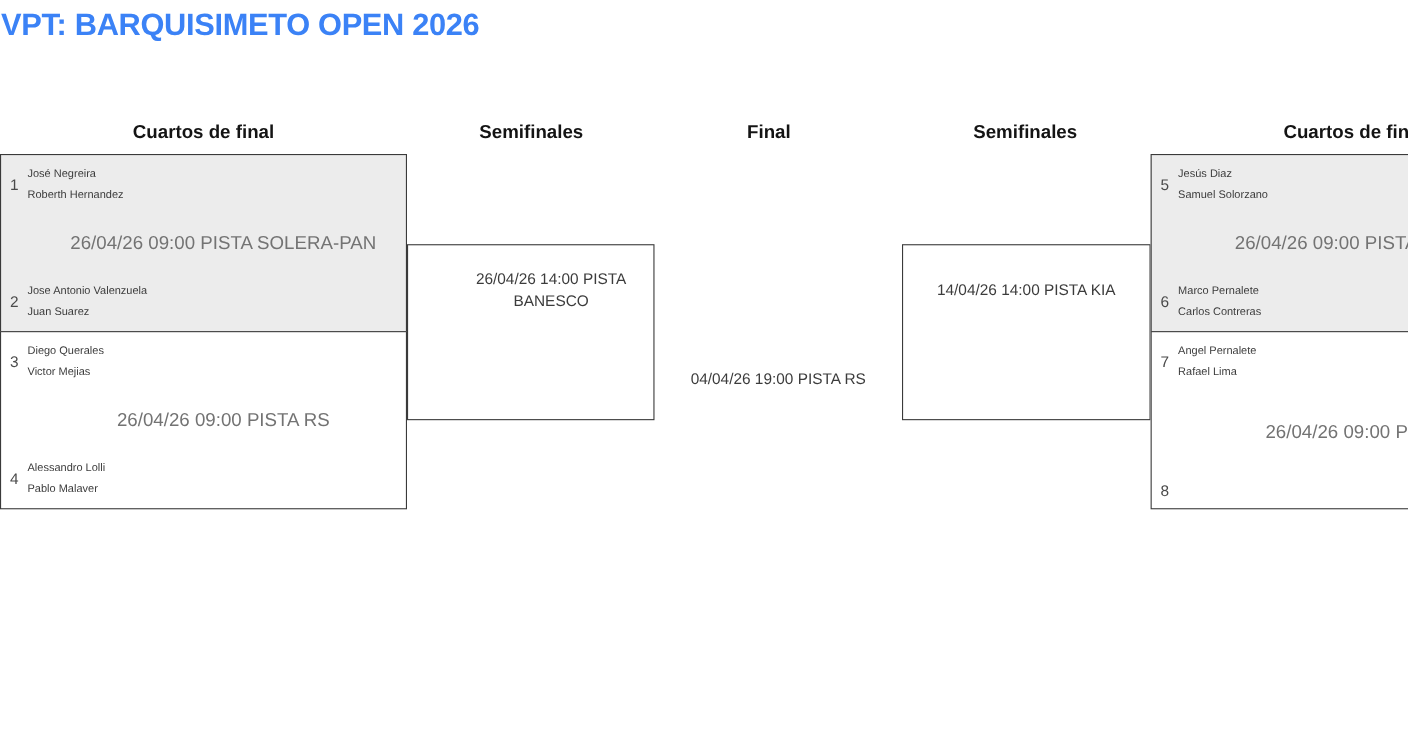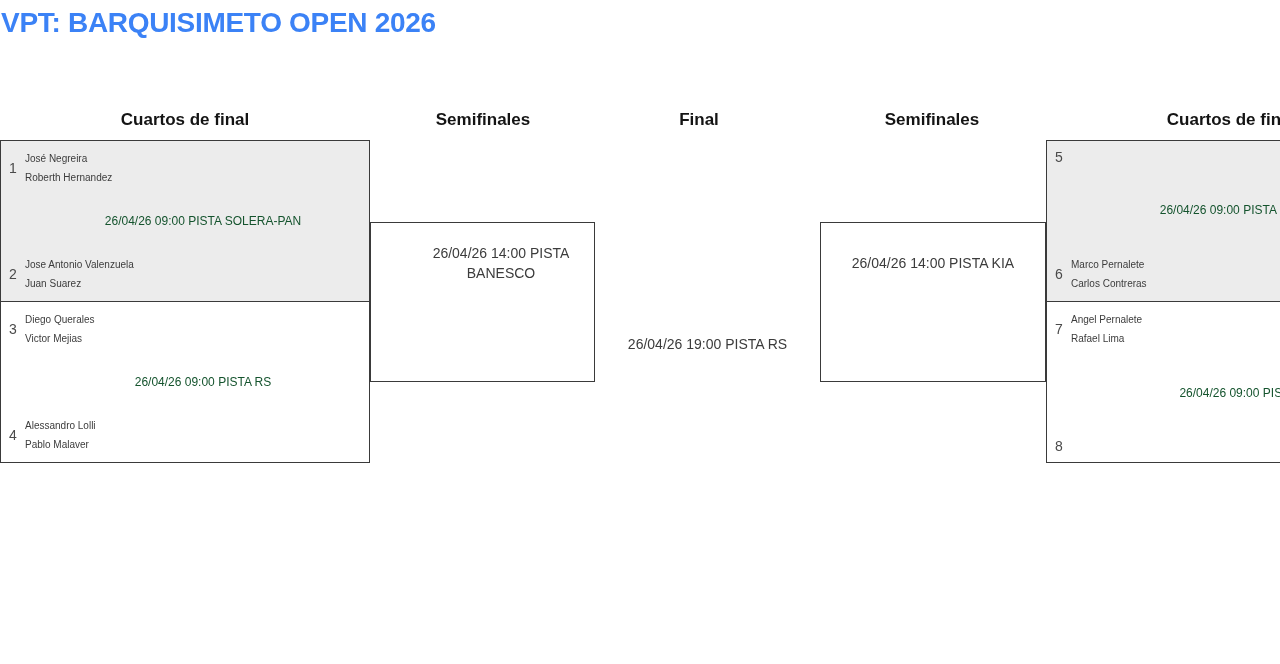--- a/index.html
+++ b/index.html
@@ -48,21 +48,21 @@
   .team.t1 { padding-top:8px; }
   .team.t2 { padding-bottom:8px; }
   .seed {
     flex:0 0 24px; width:24px; text-align:center;
     font-size:14px; color:#4a4a4a;
   }
   .players { font-size:10px; line-height:19px; color:#3c3c3c; white-space:nowrap; }
 
   .minfo {
     flex:1; display:flex; align-items:center; justify-content:center;
-    font-size:12px; color:#14532d; white-space:nowrap;margin-left:36px;
+    font-size:17px; color:#737373; white-space:nowrap;margin-left:36px;
   }
 
   
   .sf {
     position:absolute; top:222px; height:160px;
     border:1px solid #3a3a3a; background:#ffffff;
   }
   .sf-l { left:370px; width:225px;padding-left:37px; }
   .sf-r { left:820px; width:226px; }
   .sf-info {
@@ -124,29 +124,33 @@
       <div>Alessandro Lolli</div>
       <div>Pablo Malaver</div>
     </div>
   </div>
 </div>
 
 <div class="sf sf-l">
   <div class="sf-info">26/04/26 14:00 PISTA BANESCO</div>
 </div>
 
-<div class="final-info">26/04/26 19:00 PISTA RS</div>
+<div class="final-info">04/04/26 19:00 PISTA RS</div>
 
 <div class="sf sf-r">
-  <div class="sf-info">26/04/26 14:00 PISTA KIA</div>
+  <div class="sf-info">14/04/26 14:00 PISTA KIA</div>
 </div>
 
 <div class="match qf qf-r1 alt">
   <div class="team t1">
     <div class="seed">5</div>
+    <div class="players">
+      <div>Jesús Diaz</div>
+      <div>Samuel Solorzano</div>
+    </div>
   </div>
   <div class="minfo">26/04/26 09:00 PISTA BANESCO</div>
   <div class="team t2">
     <div class="seed">6</div>
     <div class="players">
       <div>Marco Pernalete</div>
       <div>Carlos Contreras</div>
     </div>
   </div>
 </div>

